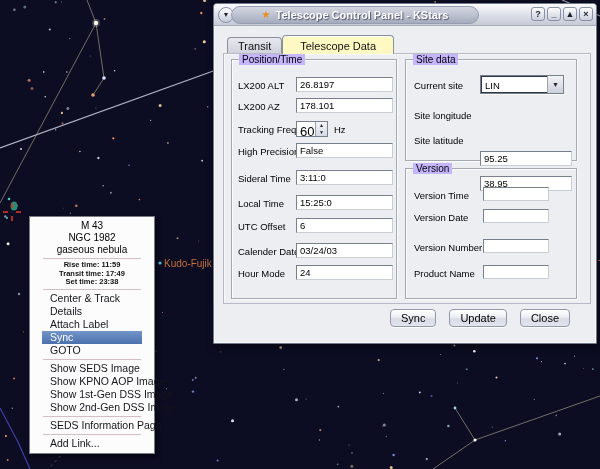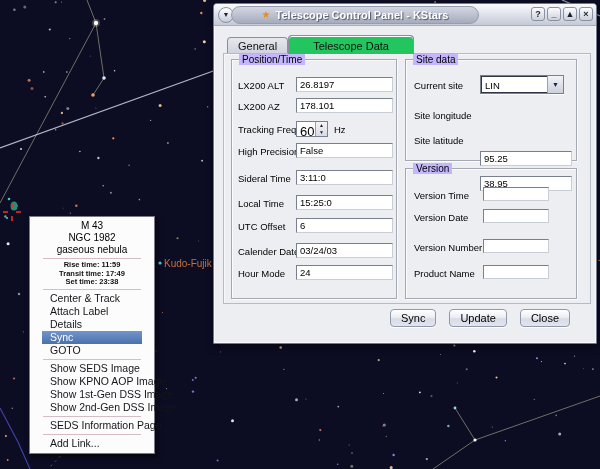--- a/index.html
+++ b/index.html
@@ -38,21 +38,21 @@
     text-shadow:1px 1px 1px rgba(60,64,86,.85);}
   .win-btns{position:absolute;right:3px;top:3px;display:flex;gap:2px;}
   .win-btn{width:14px;height:14px;border-radius:3px;box-sizing:border-box;
     background:linear-gradient(180deg,#fdfdfe,#ccd0dd);border:1px solid #8890a4;
     font-size:9px;line-height:12px;text-align:center;font-weight:bold;color:#1a2030;cursor:default;}
 
   
   .tabs{position:absolute;left:13px;top:31px;display:flex;align-items:flex-end;z-index:3;}
   .tab{font-size:11px;color:#111;padding:2px 10px 1px;border:1px solid #8a8f9c;border-bottom:none;
     border-radius:4px 4px 0 0;background:linear-gradient(#e6e8ee,#d0d3dd);cursor:default;}
-  .tab.active{background:#22c55e;padding:4px 24px 2px;position:relative;margin-bottom:-1px;
+  .tab.active{background:#fef9c3;padding:4px 17px 2px;position:relative;margin-bottom:-1px;
     box-shadow:inset 0 1px 0 #fff;}
   .tab-pane{position:absolute;left:9px;top:49px;width:366px;height:249px;
     border:1px solid #b6bac4;box-shadow:inset 1px 1px 0 #f6f7fa;}
 
   
   .group{position:absolute;border:1px solid #a4a8b2;box-shadow:inset 1px 1px 0 rgba(255,255,255,.75),1px 1px 0 rgba(255,255,255,.75);}
   .gtitle{position:absolute;top:-6px;left:7px;background:#c4b5fd;padding:0 3px;font-size:10px;color:#000;line-height:11px;}
 
   
   .frow{position:absolute;left:6px;height:16px;}
@@ -371,22 +371,22 @@
   <div class="context-menu">
     <div class="menu-obj">M 43</div>
     <div class="menu-obj">NGC 1982</div>
     <div class="menu-obj">gaseous nebula</div>
     <div class="menu-sep"></div>
     <div class="menu-time">Rise time: 11:59</div>
     <div class="menu-time">Transit time: 17:49</div>
     <div class="menu-time">Set time: 23:38</div>
     <div class="menu-sep"></div>
     <div class="menu-item">Center &amp; Track</div>
+    <div class="menu-item">Details</div>
     <div class="menu-item">Attach Label</div>
-    <div class="menu-item">Details</div>
     <div class="menu-item hl" style="background: linear-gradient(rgb(116, 149, 201), rgb(74, 112, 174));">Sync</div>
     <div class="menu-item">GOTO</div>
     <div class="menu-sep"></div>
     <div class="menu-item">Show SEDS Image</div>
     <div class="menu-item">Show KPNO AOP Image</div>
     <div class="menu-item">Show 1st-Gen DSS Image</div>
     <div class="menu-item">Show 2nd-Gen DSS Image</div>
     <div class="menu-sep"></div>
     <div class="menu-item">SEDS Information Page</div>
     <div class="menu-sep"></div>
@@ -403,21 +403,21 @@
       </div>
       <div class="win-btns">
         <div class="win-btn">?</div>
         <div class="win-btn">_</div>
         <div class="win-btn">▲</div>
         <div class="win-btn">×</div>
       </div>
     </div>
 
     <div class="tabs">
-      <div class="tab">General</div>
+      <div class="tab">Transit</div>
       <div class="tab active">Telescope Data</div>
     </div>
 
     <div class="tab-pane">
 
       <div class="group pt" style="left:7px;top:5px;width:164px;height:238px;">
         <span class="gtitle">Position/Time</span>
 
         <div class="frow" style="top:17px">
           <span class="flabel">LX200 ALT</span>

